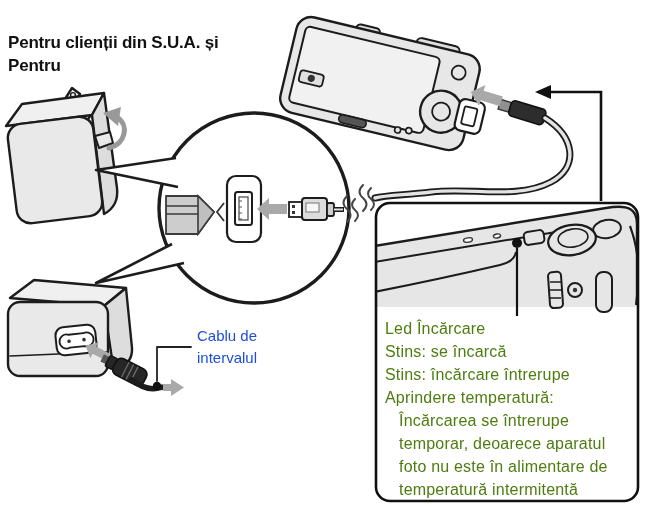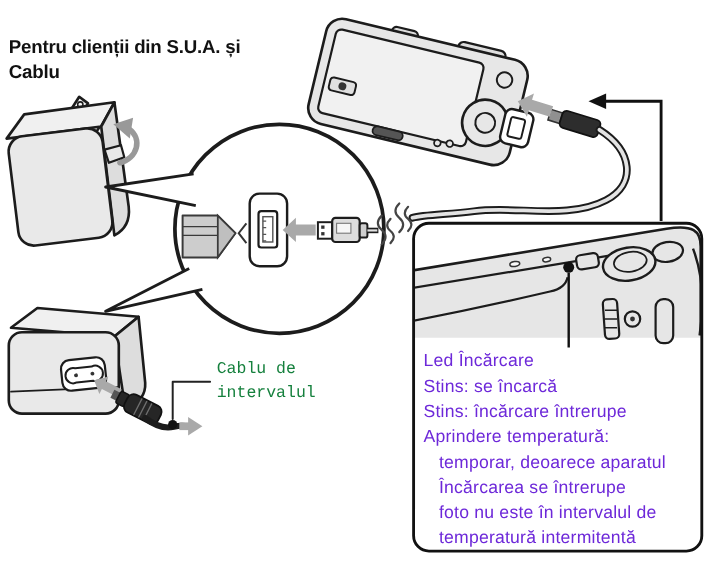--- a/index.html
+++ b/index.html
@@ -1,22 +1,22 @@
 <!DOCTYPE html>
 <html><head>
 <meta charset="utf-8">
 <style>
   html,body{margin:0;padding:0;background:#fff;}
   .stage{position:relative;width:645px;height:512px;background:#ffffff;overflow:hidden;
          font-family:"Liberation Sans",sans-serif;}
   .stage svg{position:absolute;left:0;top:0;}
   .txt{position:absolute;white-space:nowrap;}
   .heading{font-weight:bold;font-size:17px;line-height:23px;color:#111111;letter-spacing:-0.2px;}
-  .graytext{color:#6d28d9;font-size:16px;line-height:23px;letter-spacing:0.2px;}
-  .cable-label{color:#15803d;font-size:15px;line-height:22px;font-family:Liberation Mono, monospace;}
+  .graytext{color:#4d7c0f;font-size:16px;line-height:23px;letter-spacing:0.2px;}
+  .cable-label{color:#1d4ed8;font-size:15px;line-height:22px;}
   .indent{padding-left:14px;}
 </style>
 </head>
 <body>
 
 <div class="stage">
 
 <svg width="645" height="512" viewBox="0 0 645 512">
   <defs>
     <clipPath id="boxclip">
@@ -183,33 +183,33 @@
       <rect x="596" y="272" width="16" height="40" rx="7" fill="#e6e6e6" stroke="#1c1c1c" stroke-width="2"></rect>
       <circle cx="517" cy="243" r="5" fill="#111111"></circle>
     </g>
     <rect x="376" y="203" width="262" height="298" rx="14" fill="none" stroke="#111111" stroke-width="2.6"></rect>
     <line x1="517" y1="248" x2="517" y2="316" stroke="#111111" stroke-width="2.2"></line>
   </g>
 </svg>
 
 <div class="txt heading" style="left:8px;top:31px;">
   <div>Pentru clienții din S.U.A. și</div>
-  <div>Cablu</div>
+  <div>Pentru</div>
 </div>
 
 <div class="txt cable-label" style="left:197px;top:325px;">
   <div>Cablu de</div>
   <div>intervalul</div>
 </div>
 
 
 <div class="txt graytext" style="left:385px;top:317px;">
   <div>Led Încărcare</div>
   <div>Stins: se încarcă</div>
   <div>Stins: încărcare întrerupe</div>
   <div>Aprindere temperatură:</div>
+  <div class="indent">Încărcarea se întrerupe</div>
   <div class="indent">temporar, deoarece aparatul</div>
-  <div class="indent">Încărcarea se întrerupe</div>
-  <div class="indent">foto nu este în intervalul de</div>
+  <div class="indent">foto nu este în alimentare de</div>
   <div class="indent">temperatură intermitentă</div>
 </div>
 
 </div>
 
 </body></html>

